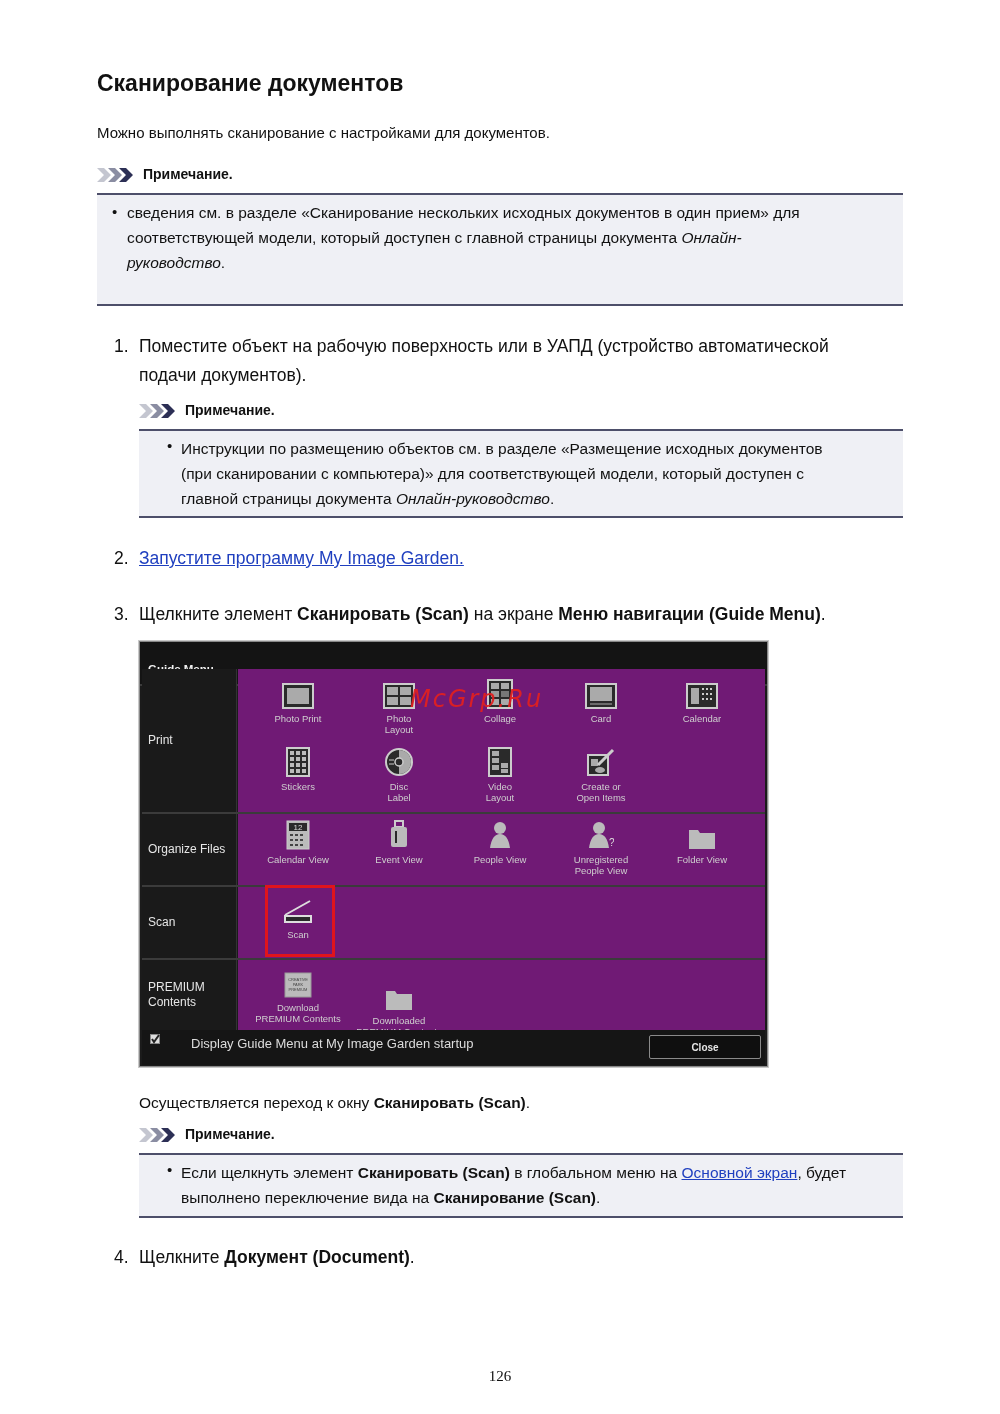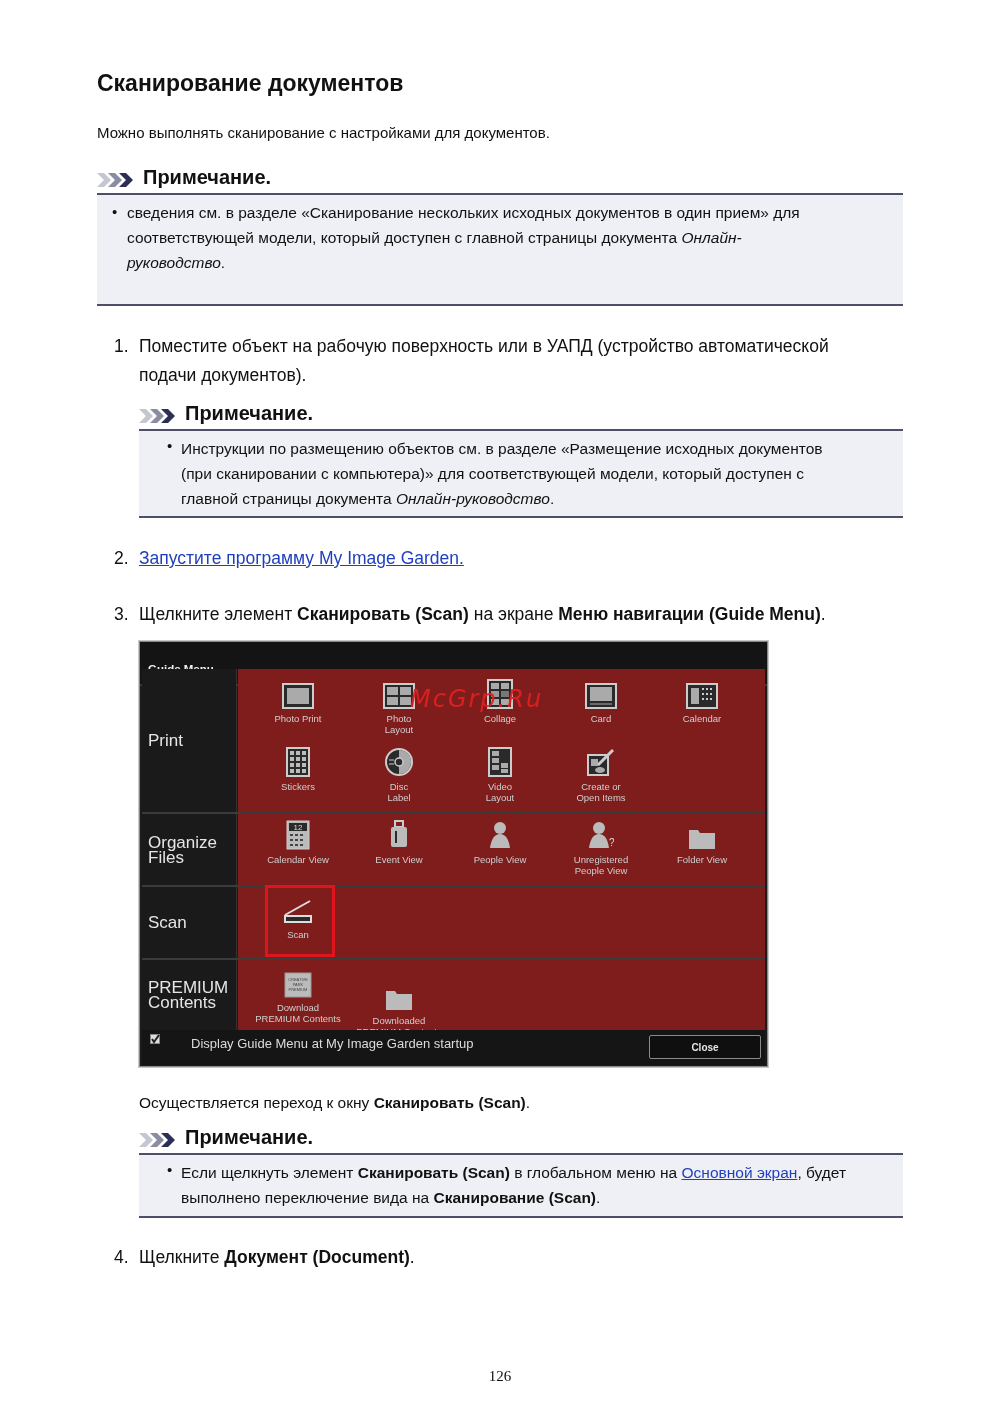--- a/index.html
+++ b/index.html
@@ -2,40 +2,40 @@
 <html><head>
 <meta charset="utf-8">
 <style>
   html, body { margin:0; padding:0; background:#fff; }
   body { width:1000px; height:1414px; position:relative; overflow:hidden;
          font-family:"Liberation Sans", sans-serif; color:#111; }
   .abs { position:absolute; }
   h1.title { position:absolute; left:97px; top:70px; margin:0; font-size:23px; font-weight:bold; color:#111; }
   .intro { left:97px; top:124px; font-size:15px; }
 
-  .note-head { position:absolute; display:flex; align-items:flex-end; font-weight:bold; font-size:20px; }
+  .note-head { position:absolute; display:flex; align-items:flex-start; font-weight:bold; font-size:14px; }
   .chev { display:inline-flex; margin-right:6px; }
   .chev svg { display:block; }
   .note-box { position:absolute; background:#eff0f5; border-top:2px solid #4d4f6a; border-bottom:2px solid #4d4f6a; box-sizing:border-box; }
   .note-box .txt { position:absolute; font-size:15.5px; line-height:25px; }
   .note-box .bullet { position:absolute; font-size:15px; }
   .ital { font-style:italic; }
   b { font-weight:bold; }
 
   .step { position:absolute; font-size:17.5px; line-height:29px; }
   .step .num { position:absolute; left:0; }
   .step .body { position:absolute; left:25px; }
   a.link { color:#1f3fbf; text-decoration:underline; }
 
   
   .gm { position:absolute; left:139px; top:641px; width:629px; height:426px; background:#1b1b1b; border:1px solid #888; box-sizing:border-box; box-shadow:0 0 0 1px #c9c9c9; }
   .gm-title { position:absolute; left:0; top:0; width:100%; height:27px; background:#141414; border-bottom:2px solid #3a3a3a; box-sizing:border-box; color:#f2f2f2; font-weight:bold; font-size:11.5px; padding:21px 8px; }
   .gm-row { position:absolute; left:2px; width:623px; border-bottom:2px solid #3b3b3b; box-sizing:border-box; }
-  .gm-cat { position:absolute; left:0; top:0; bottom:0; width:95px; background:#1a1a1a; color:#e6e6e6; font-size:17px; display:flex; align-items:center; padding-left:6px; box-sizing:border-box; border-right:1px solid #333; line-height:15px; }
-  .gm-items { position:absolute; left:96px; top:0; right:0; bottom:0; background:#7f1d1d; }
+  .gm-cat { position:absolute; left:0; top:0; bottom:0; width:95px; background:#1a1a1a; color:#e6e6e6; font-size:12px; display:flex; align-items:center; padding-left:6px; box-sizing:border-box; border-right:1px solid #333; line-height:15px; }
+  .gm-items { position:absolute; left:96px; top:0; right:0; bottom:0; background:#701a75; }
   .gm-item { position:absolute; width:90px; text-align:center; color:#cfcfcf; font-size:9.5px; line-height:11px; }
   .gm-item .ic { width:34px; height:30px; margin:0 auto 2px; display:flex; align-items:flex-end; justify-content:center; }
   .gm-item .lbl { display:block; }
   .gm-bottom { position:absolute; left:2px; top:388px; width:623px; height:35px; background:#151515; }
   .chk { position:absolute; left:8px; top:4px; width:10px; height:10px; background:#ddd; border:1px solid #888; box-sizing:border-box; }
   .chk-lbl { position:absolute; left:22px; top:6px; color:#dcdcdc; font-size:13px;padding-left:27px; }
   .close-btn { position:absolute; left:507px; top:5px; width:112px; height:24px; background:#0f0f0f; border:1.5px solid #8a8a8a; border-radius:2px; box-sizing:border-box; color:#e6e6e6; font-size:10px; font-weight:bold; display:flex; align-items:center; justify-content:center; }
   .scan-hl { position:absolute; left:125px; top:243px; width:70px; height:72px; border:3px solid #e0141c; box-sizing:border-box; }
 
   .watermark { position:absolute; left:410px; top:685px; color:#e02020; font-style:italic; font-size:24px; letter-spacing:2px; font-family:"DejaVu Sans", sans-serif; opacity:0.95; }

